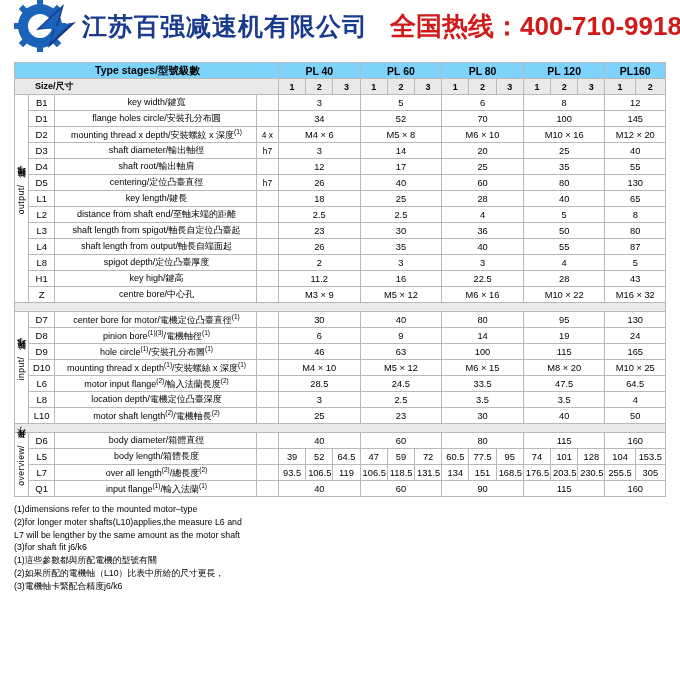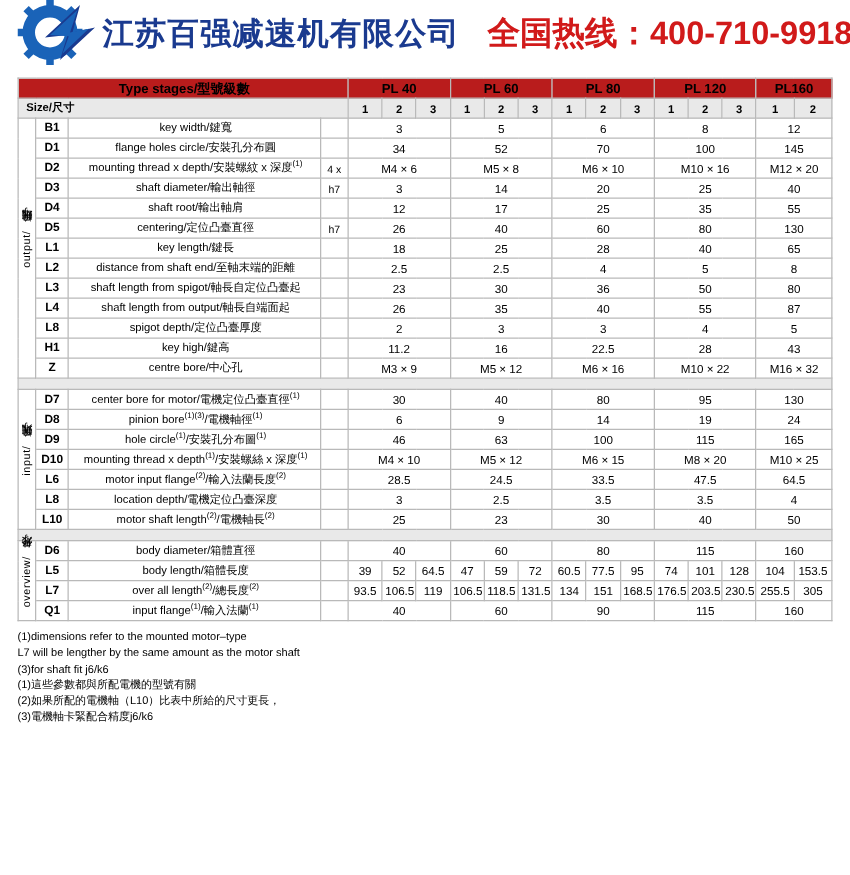--- a/index.html
+++ b/index.html
@@ -39,24 +39,24 @@
   }
   td,th{
     border:1px solid #b9b9b9;
     padding:0 2px;
     height:16px;
     text-align:center;
     vertical-align:middle;
     font-weight:normal;
     box-sizing:border-box;
   }
-  .hdr td{background:#b91c1c;font-weight:bold;font-size:10.5px;margin-left:18px;}
+  .hdr td{background:#7dd3fc;font-weight:bold;font-size:10.5px;margin-left:18px;}
   .hdr2 td{background:#e9e9e9;font-weight:bold;font-size:9px;}
   .rowlabel{text-align:center;padding-left:4px;font-size:9px;}
-  .code{text-align:center;font-weight:bold;font-size:9.5px;margin-top:24px;}
+  .code{text-align:center;font-weight:normal;font-size:9.5px;margin-top:24px;}
   .sidecell{
     writing-mode:vertical-rl;
     transform:rotate(180deg);
     font-size:8.6px;
     letter-spacing:0.5px;
     white-space:nowrap;
     padding:0;
   }
   .spacer td{height:9px;background:#e9e9e9;border-left:1px solid #b9b9b9;border-right:1px solid #b9b9b9;}
   .small{font-size:8.4px;margin-top:32px;}
@@ -122,21 +122,21 @@
       <tbody id="table-body">
           <tr class="hdr">
             <td colspan="4" class="rowlabel" style="text-align:center;">Type stages/型號級數</td>
             <td colspan="3">PL 40</td>
             <td colspan="3">PL 60</td>
             <td colspan="3">PL 80</td>
             <td colspan="3">PL 120</td>
             <td colspan="2">PL160</td>
           </tr>
           <tr class="hdr2">
-            <td colspan="4" class="rowlabel" style="text-align:left;padding-left:6px;">Size/尺寸</td>
+            <td colspan="4" class="rowlabel" style="text-align:left;padding-left:20px;">Size/尺寸</td>
             <td>1</td>
             <td>2</td>
             <td>3</td>
             <td>1</td>
             <td>2</td>
             <td>3</td>
             <td>1</td>
             <td>2</td>
             <td>3</td>
             <td>1</td>
@@ -418,20 +418,21 @@
             <td colspan="3">115</td>
             <td colspan="2">160</td>
           </tr>
         </tbody>
     </table>
   </div>
 
   <div class="notes">
     <div class="col left" id="notes-left">
         <p>(1)dimensions refer to the mounted motor–type</p>
+        <p>(2)for longer moter shafts(L10)applies,the measure  L6 and</p>
         <p>     L7 will be lengther by the same amount as the motor shaft</p>
         <p>(3)for shaft fit j6/k6</p>
       </div>
     <div class="col" id="notes-right">
         <p>(1)這些參數都與所配電機的型號有關</p>
         <p>(2)如果所配的電機軸（L10）比表中所給的尺寸更長，</p>
         <p>(3)電機軸卡緊配合精度j6/k6</p>
       </div>
   </div>
 

